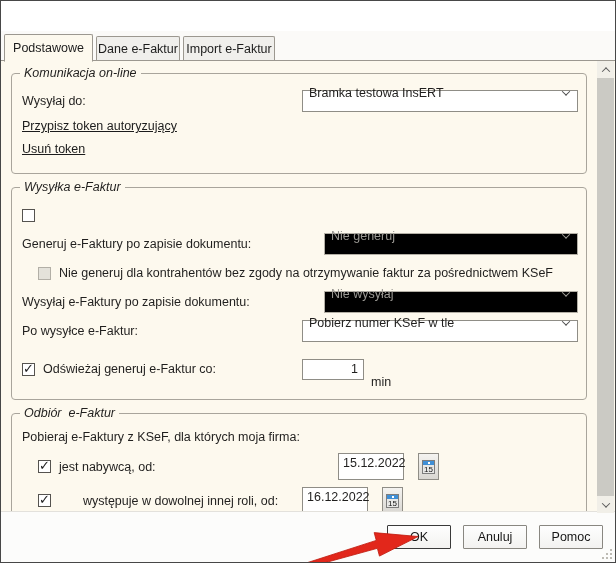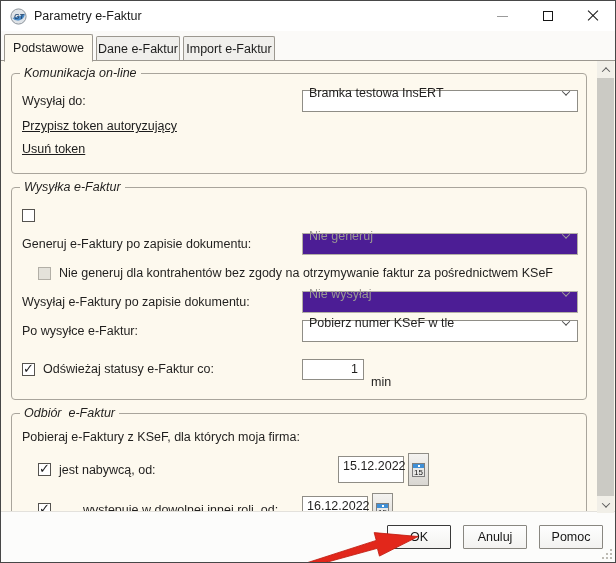--- a/index.html
+++ b/index.html
@@ -86,21 +86,21 @@
     border:1px solid #8f8d86;
     display:flex; align-items:center; padding:0 8px 16px 6px;
     position:relative; cursor:default;
   }
   .dd .dd-text { flex:1; white-space:nowrap; overflow:hidden; }
   .chev-down {
     width:6px; height:6px; flex:0 0 auto;
     border-left:1.2px solid #4a4a4a; border-top:1.2px solid #4a4a4a;
     transform:rotate(225deg) translate(1px,1px);
   }
-  .dd.disabled { background:#4c1d95; border-color:#b3afa5; color:#9a9893; }
+  .dd.disabled { background:#000000; border-color:#b3afa5; color:#9a9893;margin-left:22px; }
   .dd.disabled .chev-down { border-color:#a3a19a; }
 
   
   .cb {
     width:13px; height:13px; background:#fff;
     border:1px solid #55534f; flex:0 0 auto;
     margin-right:8px; position:relative;
   }
   .cb.checked:after {
     content:"✓"; font-family:"DejaVu Sans", sans-serif;
@@ -117,21 +117,21 @@
     padding:0 5px; font-size:12.5px; line-height:19px;
   }
   .unit { margin-left:7px;margin-top:26px; }
   .date-wrap { display:flex; align-items:center; }
   .date-input {
     width:66px; height:27px; background:#fff;
     border:1px solid #8f8d86; padding:0 4px;
     font-size:12.5px; line-height:19px;
   }
   .cal-btn {
-    width:21px; height:33px; margin-left:4px;
+    width:21px; height:27px; margin-left:14px;
     border:1px solid #8f8d86;
     background:linear-gradient(#f4f3f0,#d9d7d2);
     display:flex; align-items:center; justify-content:center;
     cursor:pointer;
   }
   .cal-ico { width:13px; height:14px; background:#e8e8e6; border:1px solid #7d7d7d; position:relative; }
   .cal-ico .cal-top { position:absolute; top:0; left:0; right:0; height:4px; background:#3f8fd6; }
   .cal-ico .cal-top:after { content:""; position:absolute; left:5px; top:1px; width:2px; height:2px; background:#fff; }
   .cal-ico .cal-day { position:absolute; left:0; right:0; top:4px; bottom:0; font-size:8px; line-height:10px; text-align:center; color:#111; }
 
@@ -171,39 +171,20 @@
   .resize-grip i:nth-child(6){ right:1px; bottom:9px; }
 
   
   .arrow-annot { position:absolute; left:290px; top:531px; width:134px; height:30px; z-index:20; transform:rotate(-8deg); pointer-events:none; }
 </style>
 </head>
 <body>
 
 <div class="window">
 
-  <div class="titlebar">
-    <svg class="app-icon" viewBox="0 0 17 17">
-      <circle cx="8.5" cy="8.5" r="7.6" fill="#dfe3e7" stroke="#8d959d" stroke-width="1"></circle>
-      <path d="M2.5 10 A7 7 0 0 0 14.8 5.5 L10 8 Z" fill="#2e79c0" opacity="0.85"></path>
-      <text x="4" y="11" font-size="7" font-style="italic" font-weight="bold" fill="#274a73" font-family="Liberation Sans, sans-serif">GT</text>
-    </svg>
-    <div class="title">Parametry e-Faktur</div>
-    <div class="win-controls">
-      <div class="win-btn">
-          <div class="glyph-min"></div>
-        </div>
-      <div class="win-btn">
-          <div class="glyph-max"></div>
-        </div>
-      <div class="win-btn">
-          <div class="glyph-close"></div>
-        </div>
-    </div>
-  </div>
 
   <div class="tabstrip">
     <div class="tab tab1 active">
         <span>Podstawowe</span>
       </div>
     <div class="tab tab2">
         <span>Dane e-Faktur</span>
       </div>
     <div class="tab tab3">
         <span>Import e-Faktur</span>
@@ -256,21 +237,21 @@
       <div class="row">
         <div class="lbl">Po wysyłce e-Faktur:</div>
         <div class="dd">
           <span class="dd-text">Pobierz numer KSeF w tle</span>
           <span class="chev-down"></span>
         </div>
       </div>
 
       <div class="row">
         <div class="cb checked"></div>
-        <span class="lbl" style="width:259px;">Odświeżaj statusy e-Faktur co:</span>
+        <span class="lbl" style="width:259px;">Odświeżaj generuj e-Faktur co:</span>
         <div class="num-input">1</div>
         <span class="unit">min</span>
       </div>
     </div>
 
     <div class="groupbox">
       <span class="legend">Odbiór  e-Faktur</span>
 
       <div class="lbl-plain">Pobieraj e-Faktury z KSeF, dla których moja firma:</div>
 

